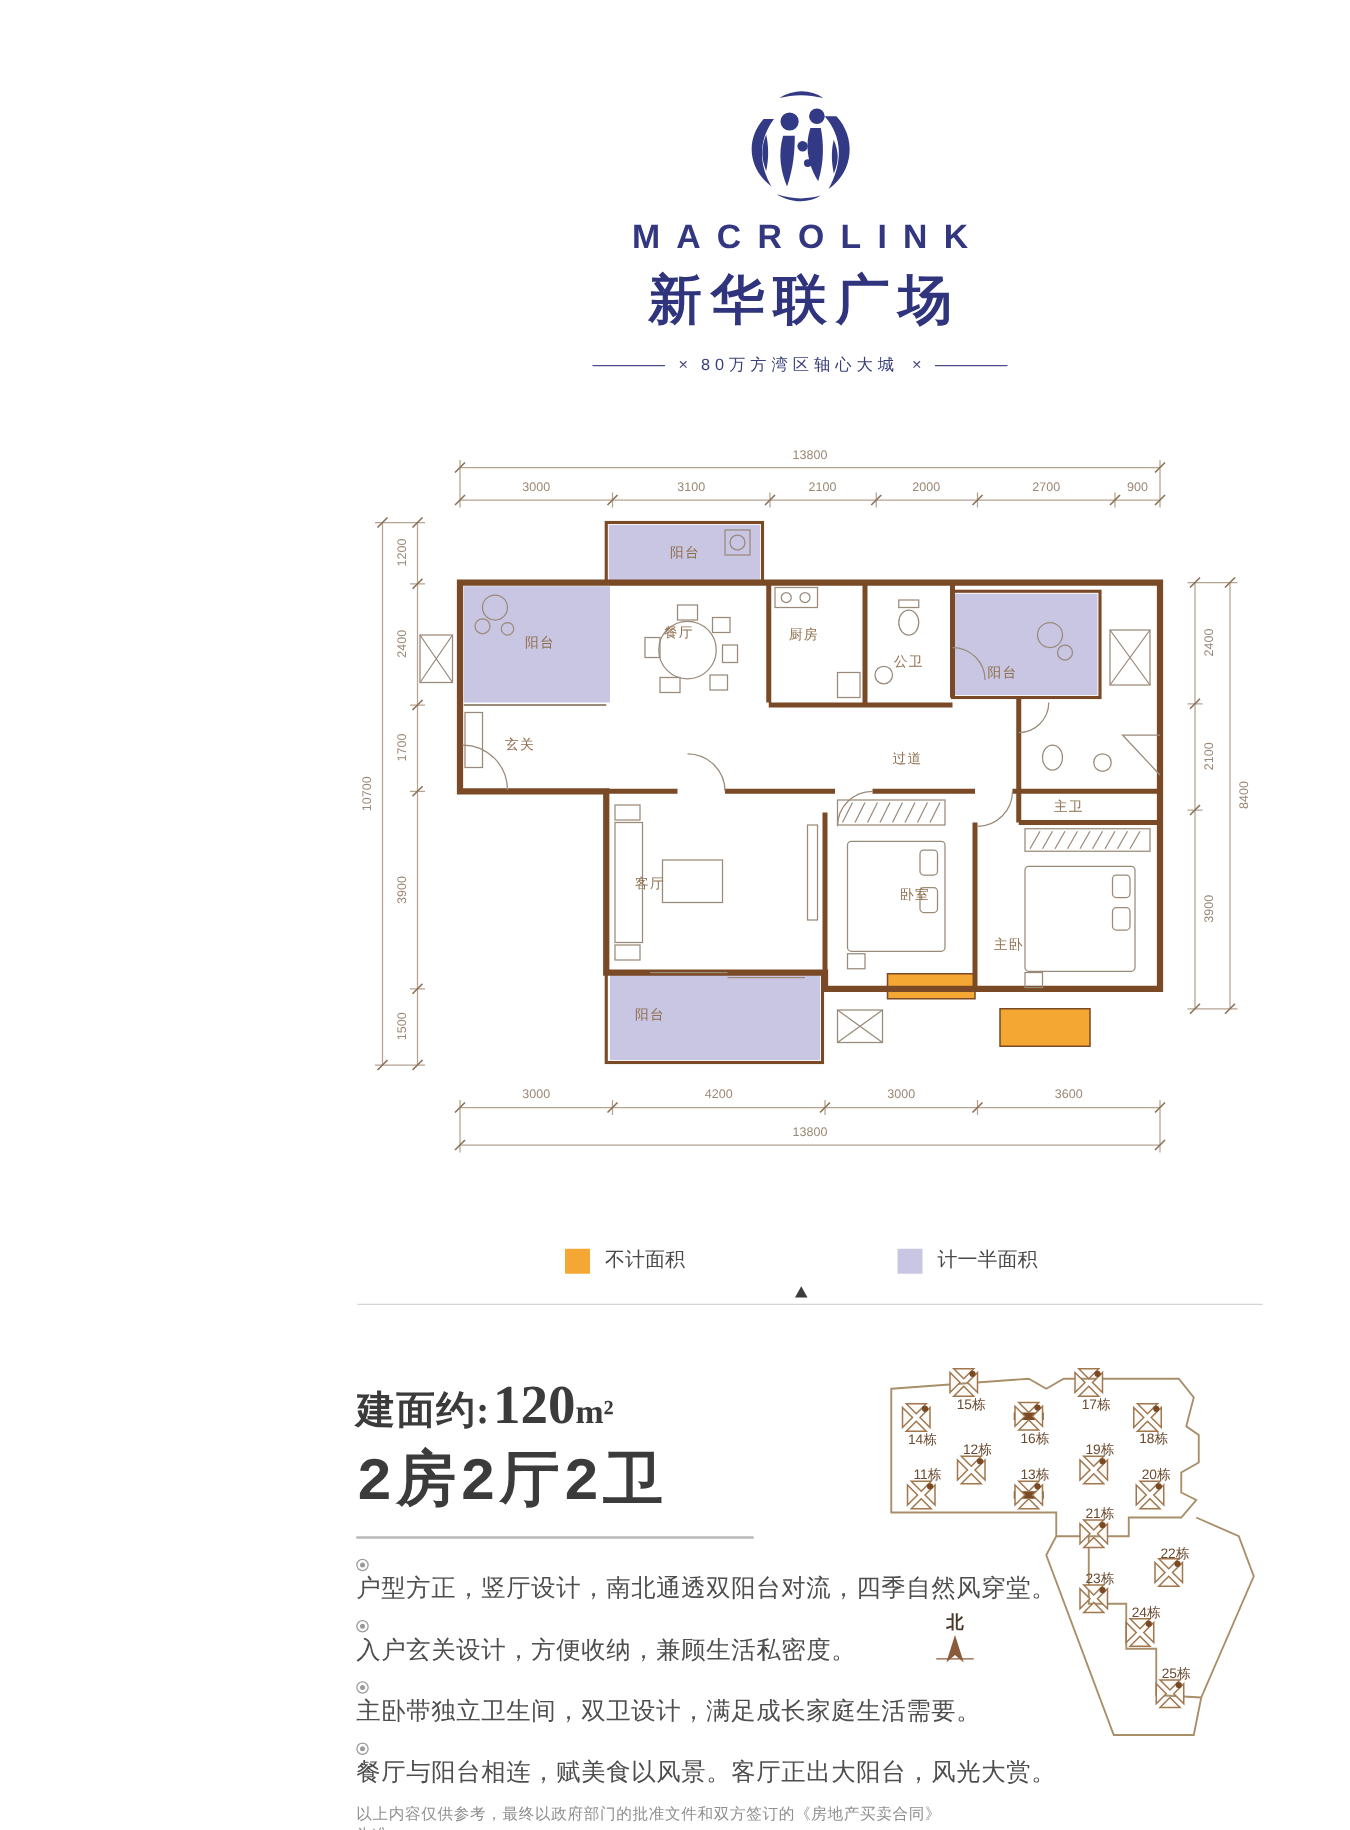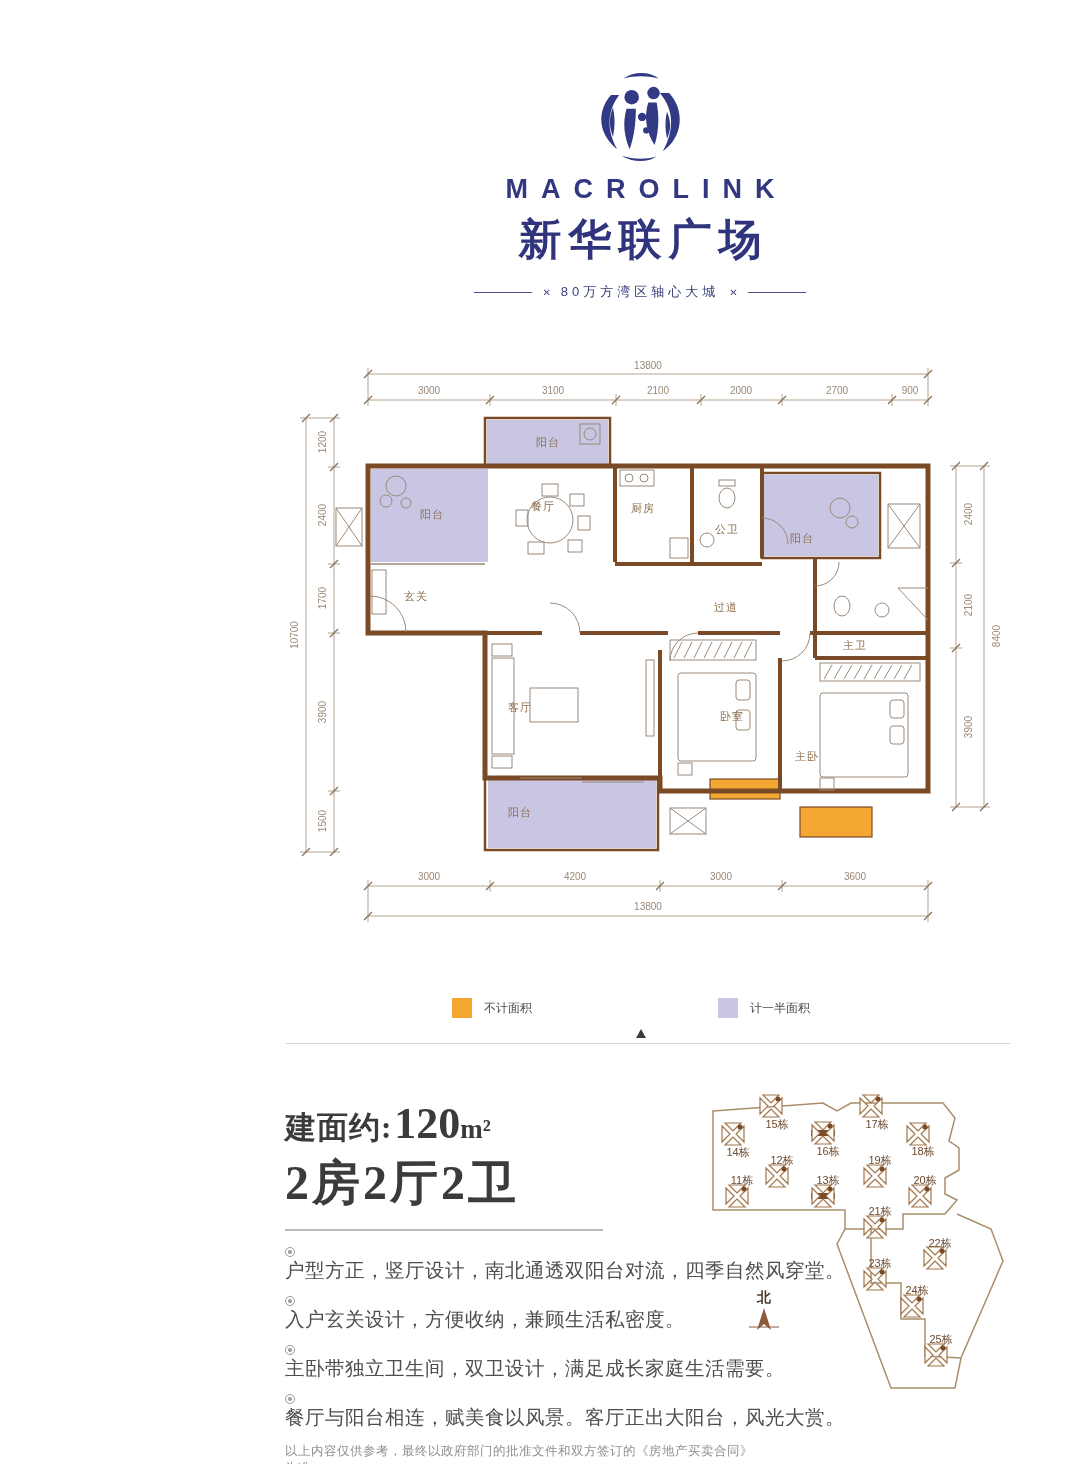--- a/index.html
+++ b/index.html
@@ -24,36 +24,36 @@
   .tagline{font-size:13px;letter-spacing:4px;color:#3a3f7a;}
   
   .plan{position:absolute;left:280px;top:358px;width:730px;height:605px;}
   .dim{position:absolute;font-size:10px;color:#9b8876;transform:translate(-50%,-50%);
        white-space:nowrap;}
   .dim.v{transform:translate(-50%,-50%) rotate(-90deg);}
   .room-label{position:absolute;font-size:11px;color:#8f6f4e;letter-spacing:1px;
               transform:translate(-50%,-50%);white-space:nowrap;}
   
   .legend-item{position:absolute;display:flex;align-items:center;gap:12px;
-               font-size:12px;color:#4a4a4a;}
+               font-size:16px;color:#4a4a4a;}
   .swatch{width:20px;height:20px;}
   .swatch.orange{background:#f5a733;}
   .swatch.lav{background:#c8c6e2;}
   .divider{position:absolute;left:286px;top:1043px;width:724px;height:1px;background:#d4d4d4;}
   .divider-arrow{position:absolute;left:636px;top:1029px;width:0;height:0;
      border-left:5px solid transparent;border-right:5px solid transparent;
      border-bottom:9px solid #3c3c3c;}
   
   .unit{position:absolute;left:285px;top:1098px;width:470px;
         font-family:"Liberation Serif",serif;color:#3b3b3b;}
   .area-line{display:flex;align-items:baseline;font-weight:bold;}
   .area-label{font-size:31px;letter-spacing:1px;}
   .area-value{font-size:44px;margin-left:2px;}
   .area-unit{font-size:27px;}
-  .headline{font-size:48px;font-weight:bold;letter-spacing:3px;margin-top:2px;}
+  .headline{font-size:48px;font-weight:bold;letter-spacing:3px;margin-top:2px;font-family:Liberation Mono, monospace;}
   .unit-rule{width:318px;height:2px;background:#b9b9b9;margin-top:14px;}
   .features{margin-top:16px;font-family:"Liberation Sans",sans-serif;}
   .feature{display:flex;align-items:flex-start;margin-bottom:12px;white-space:nowrap;flex-direction:column;}
   .bullet{flex:0 0 auto;width:8px;height:8px;border:1.4px solid #9a9a9a;border-radius:50%;
           margin-right:12px;position:relative;}
   .bullet::after{content:"";position:absolute;left:2px;top:2px;width:4px;height:4px;
           border-radius:50%;background:#9a9a9a;}
   .feature-text{font-size:19.5px;color:#4e4e4e;letter-spacing:0.5px;}
   .disclaimer{margin-top:10px;font-family:"Liberation Sans",sans-serif;font-size:12.5px;
               color:#8f8f8f;letter-spacing:0.5px;}

